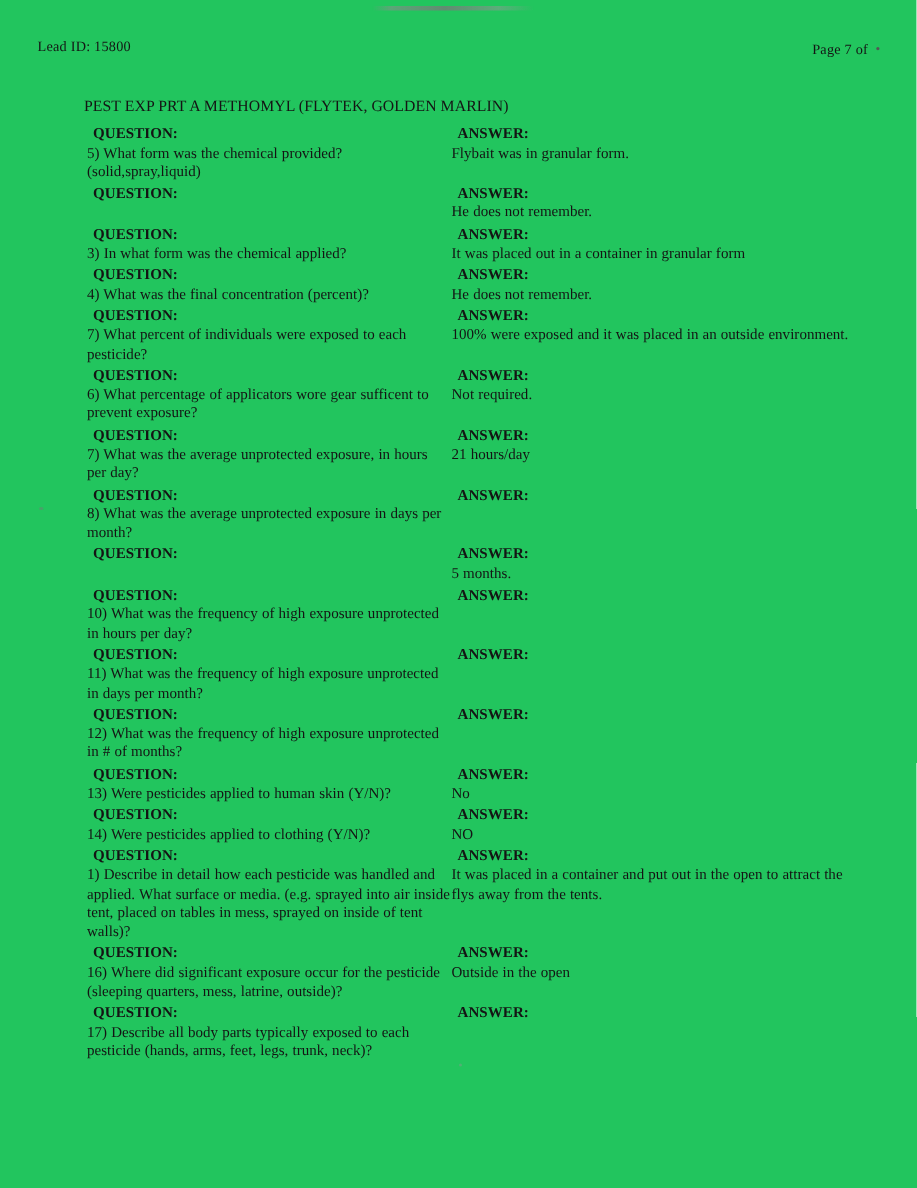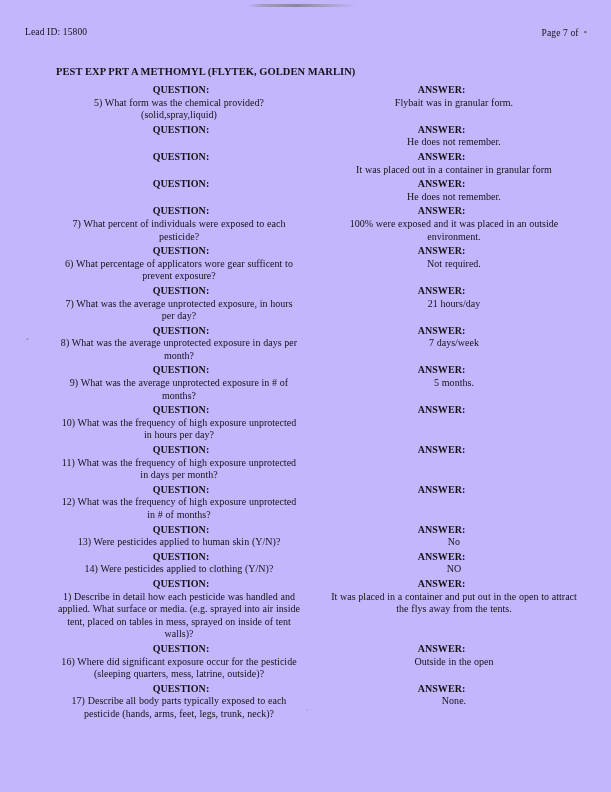--- a/index.html
+++ b/index.html
@@ -15,21 +15,21 @@
     overflow: hidden;
     font-family: "Liberation Serif", "DejaVu Serif", serif;
     color: #141414;
     -webkit-font-smoothing: antialiased;
   }
 
   
   .page {
     position: absolute;
     inset: 0;
-    background: #c4b5fd;
+    background: #22c55e;
   }
 
   
   .top-smudge {
     position: absolute;
     left: 248px;
     top: 4px;
     width: 108px;
     height: 3px;
     background: linear-gradient(to right,
@@ -95,59 +95,58 @@
   }
 
   
   .doc {
     position: absolute;
     left: 56px;
     top: 66px;
     width: 522px;
   }
   .doc-title {
-    font-weight: bold;
+    font-weight: normal;
     font-size: 10.5px;
     letter-spacing: 0.05px;
     margin: 0 0 7px 0;
     white-space: nowrap;
   }
 
   .qa-list {
     position: relative;
     width: 522px;
   }
 
   
   .qa {
     display: grid;
     grid-template-columns: 244px 278px;
     align-items: start;
     margin: 0 0 2px 0;
-    text-align: center;
   }
   .qa-col { min-width: 0; }
 
   .lbl {
     font-weight: bold;
     font-size: 10px;
     line-height: 12.6px;
     letter-spacing: 0.05px;
     padding-left: 6px;
   }
   .lbl.ans-lbl { padding-left: 5px; }
 
   .txt {
     font-size: 10px;
     line-height: 12.6px;
     letter-spacing: 0.02px;
     padding-left: 2px;
     word-spacing: 0.2px;
   }
-  .txt.ans-txt { padding-left: 1px; margin-left: 29px; }
+  .txt.ans-txt { padding-left: 1px; }
   .txt:empty { min-height: 0; }
 
   
   .qa.no-answer .ans-txt { min-height: 0; }
 </style>
 </head>
 <body>
 
 <div class="page">
 
@@ -181,29 +180,31 @@
             <div class="lbl">QUESTION:</div>
           </div>
           <div class="qa-col">
             <div class="lbl ans-lbl">ANSWER:</div>
             <div class="txt ans-txt">He does not remember.</div>
           </div>
         </div>
         <div class="qa">
           <div class="qa-col">
             <div class="lbl">QUESTION:</div>
+            <div class="txt">3) In what form was the chemical applied?</div>
           </div>
           <div class="qa-col">
             <div class="lbl ans-lbl">ANSWER:</div>
             <div class="txt ans-txt">It was placed out in a container in granular form</div>
           </div>
         </div>
         <div class="qa">
           <div class="qa-col">
             <div class="lbl">QUESTION:</div>
+            <div class="txt">4) What was the final concentration (percent)?</div>
           </div>
           <div class="qa-col">
             <div class="lbl ans-lbl">ANSWER:</div>
             <div class="txt ans-txt">He does not remember.</div>
           </div>
         </div>
         <div class="qa">
           <div class="qa-col">
             <div class="lbl">QUESTION:</div>
             <div class="txt">7) What percent of individuals were exposed to each pesticide?</div>
@@ -233,27 +234,25 @@
             <div class="txt ans-txt">21 hours/day</div>
           </div>
         </div>
         <div class="qa">
           <div class="qa-col">
             <div class="lbl">QUESTION:</div>
             <div class="txt">8) What was the average unprotected exposure in days per month?</div>
           </div>
           <div class="qa-col">
             <div class="lbl ans-lbl">ANSWER:</div>
-            <div class="txt ans-txt">7 days/week</div>
-          </div>
-        </div>
-        <div class="qa">
-          <div class="qa-col">
-            <div class="lbl">QUESTION:</div>
-            <div class="txt">9) What was the average unprotected exposure in # of months?</div>
+          </div>
+        </div>
+        <div class="qa">
+          <div class="qa-col">
+            <div class="lbl">QUESTION:</div>
           </div>
           <div class="qa-col">
             <div class="lbl ans-lbl">ANSWER:</div>
             <div class="txt ans-txt">5 months.</div>
           </div>
         </div>
         <div class="qa no-answer">
           <div class="qa-col">
             <div class="lbl">QUESTION:</div>
             <div class="txt">10) What was the frequency of high exposure unprotected in hours per day?</div>
@@ -323,19 +322,18 @@
             <div class="txt ans-txt">Outside in the open</div>
           </div>
         </div>
         <div class="qa">
           <div class="qa-col">
             <div class="lbl">QUESTION:</div>
             <div class="txt">17) Describe all body parts typically exposed to each pesticide (hands, arms, feet, legs, trunk, neck)?</div>
           </div>
           <div class="qa-col">
             <div class="lbl ans-lbl">ANSWER:</div>
-            <div class="txt ans-txt">None.</div>
           </div>
         </div>
       </div>
   </div>
 
 </div>
 
 </body></html>

